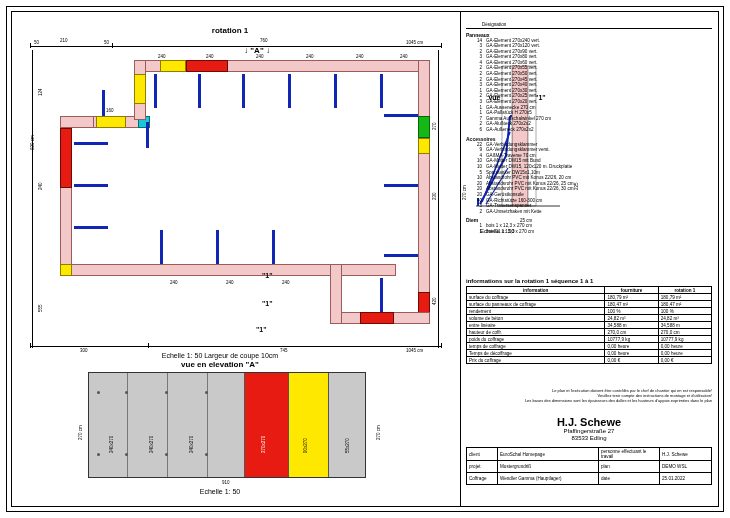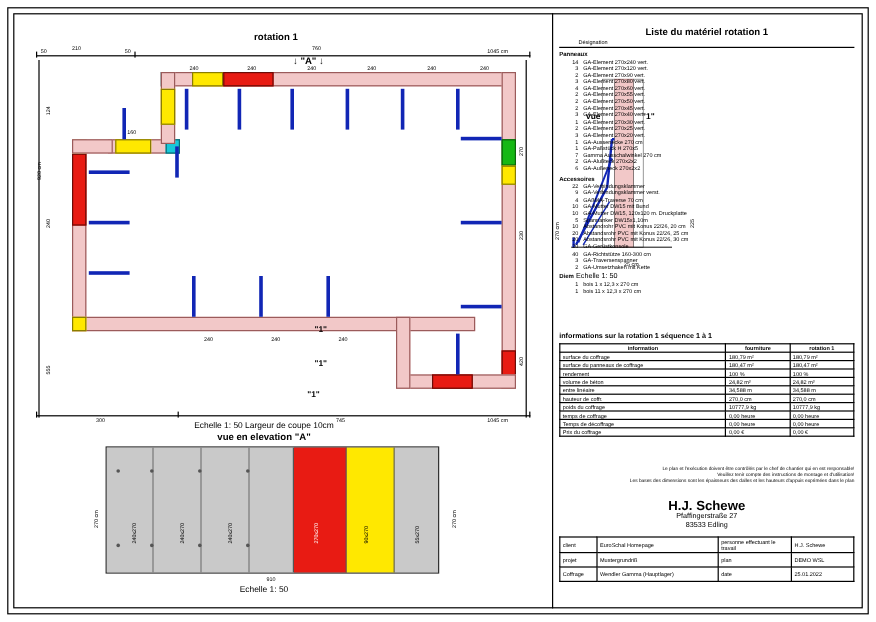--- a/index.html
+++ b/index.html
@@ -209,21 +209,20 @@
       <line x1="44" y1="60" x2="46" y2="60" stroke="#1126b5" stroke-width="2"></line>
       <line x1="12" y1="150" x2="12" y2="142" stroke="#1126b5" stroke-width="2"></line>
     </svg>
   </div>
   <div class="abs dimtxt rot90" style="left:462px;top:200px;">270 cm</div>
   <div class="abs dimtxt rot90" style="left:574px;top:190px;">225</div>
   <div class="abs dimtxt" style="left:520px;top:218px;">25 cm</div>
   <div class="abs t6" style="left:480px;top:228px;">Echelle 1: 50</div>
 
   <div class="matbox">
-    <div class="t8 b ctr" style="margin-bottom:2px;">Liste du matériel  rotation 1</div>
     <div style="display:flex;font-size:4.6px;border-bottom:0.5px solid #000;padding-bottom:0.5px;">
       <div style="width:16px;"></div>
       <div>Désignation</div>
     </div>
 
     <div class="secthead">Panneaux</div>
     <div>
       <div class="matrow">
           <div class="q">14</div>
           <div>GA-Element 270x240 vert.</div>

